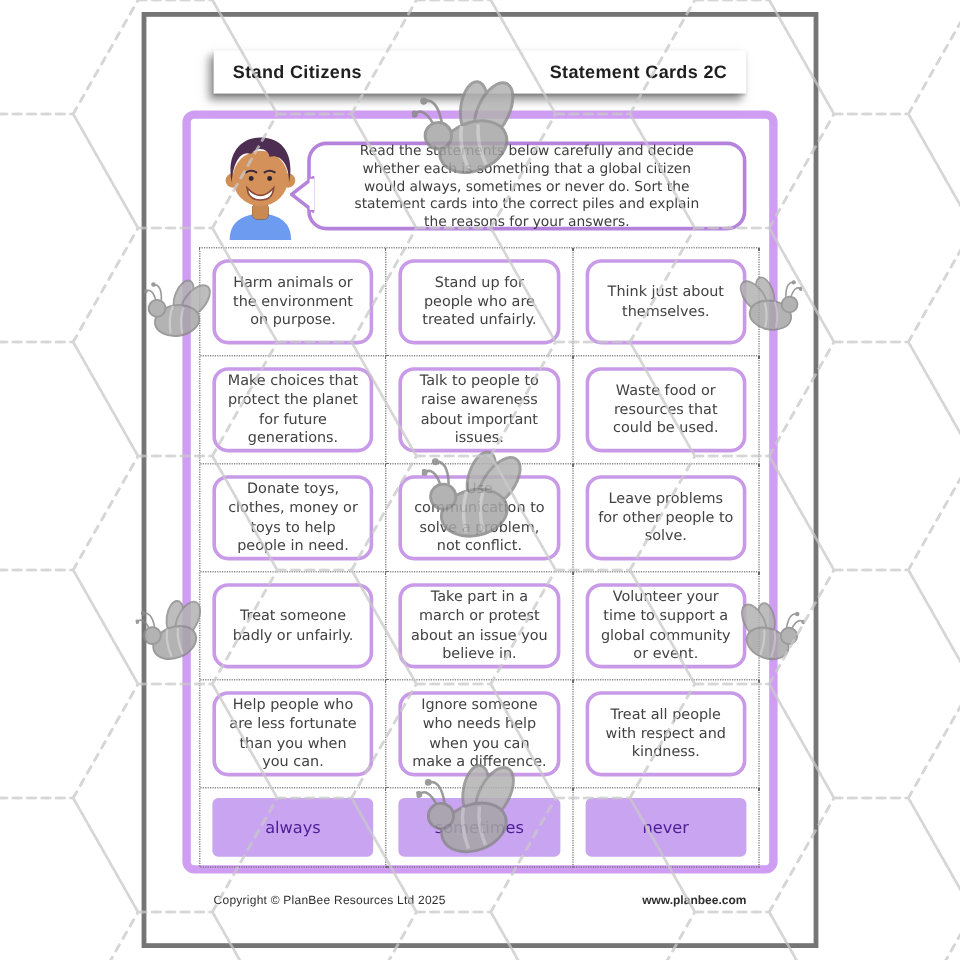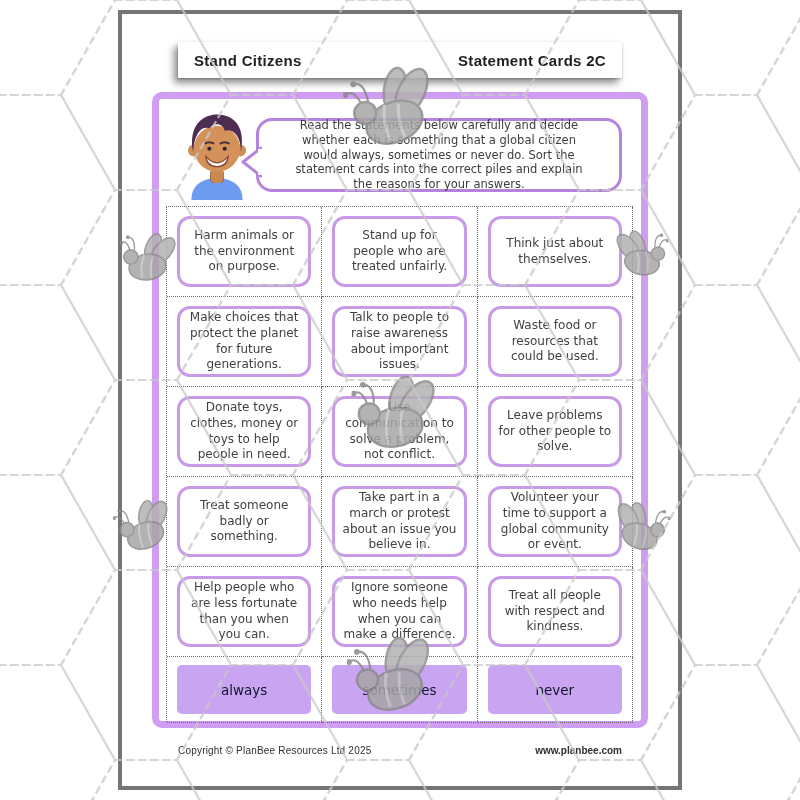--- a/index.html
+++ b/index.html
@@ -79,21 +79,21 @@
   .card{
     flex:1;background:#ffffff;border:3px solid #c89ae8;border-radius:13px;
     display:flex;align-items:center;justify-content:center;
     text-align:center;padding:2px 7px;box-sizing:border-box;
     font-size:12px;line-height:1.3;color:#414141;font-weight:500;
   }
   .cell.label-cell{padding:8px 10px;}
   .label-card{
     flex:1;background:#c9a4f1;border-radius:5px;
     display:flex;align-items:center;justify-content:center;
-    font-size:13.5px;color:#0f172a;font-weight:500;
+    font-size:13.5px;color:#4c1d95;font-weight:500;
   }
 
   
   .footer-left{
     position:absolute;left:178px;top:745px;z-index:20;
     font-size:10px;font-weight:400;color:#2f2f2f;
     font-family:"Liberation Sans",sans-serif;letter-spacing:.2px;
   }
   .footer-right{
     position:absolute;right:178px;top:745px;z-index:20;
@@ -190,21 +190,21 @@
     <div class="cell">
         <div class="card">Donate toys, clothes, money or toys to help people in need.</div>
       </div>
     <div class="cell">
         <div class="card">Use communication to solve a problem, not conflict.</div>
       </div>
     <div class="cell">
         <div class="card">Leave problems for other people to solve.</div>
       </div>
     <div class="cell">
-        <div class="card">Treat someone badly or something.</div>
+        <div class="card">Treat someone badly or unfairly.</div>
       </div>
     <div class="cell">
         <div class="card">Take part in a march or protest about an issue you believe in.</div>
       </div>
     <div class="cell">
         <div class="card">Volunteer your time to support a global community or event.</div>
       </div>
     <div class="cell">
         <div class="card">Help people who are less fortunate than you when you can.</div>
       </div>

